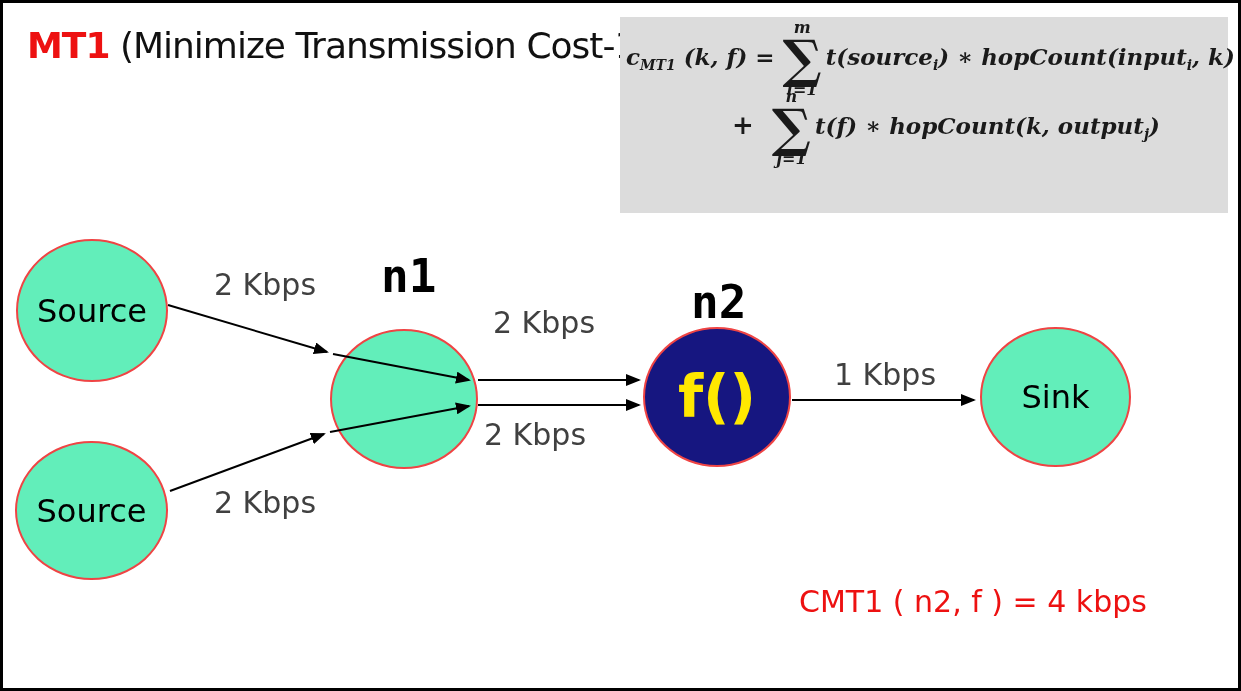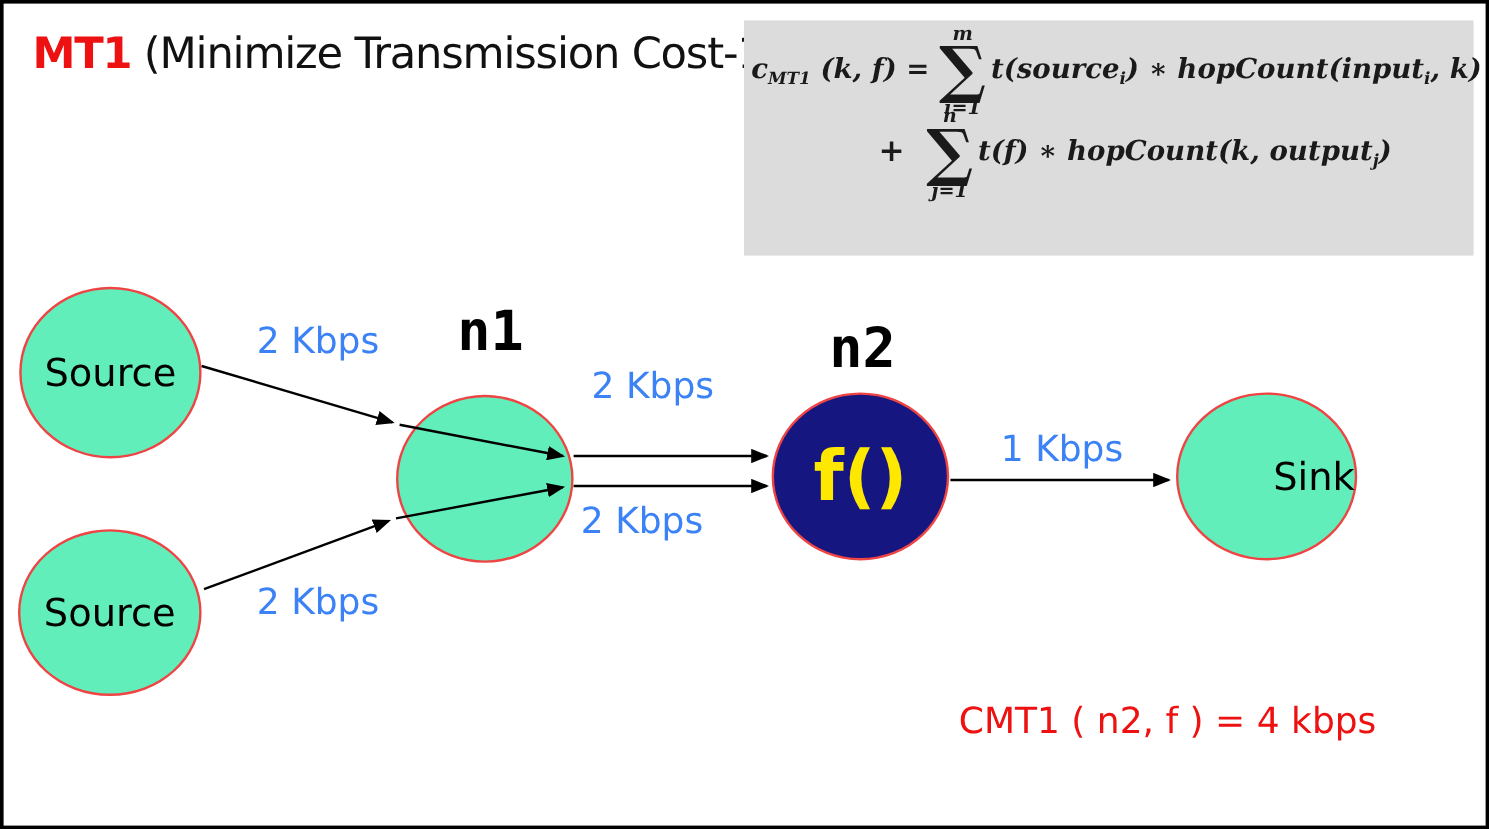--- a/index.html
+++ b/index.html
@@ -54,21 +54,21 @@
 
   .big-node-label {
     position: absolute; z-index: 3;
     font-family: "DejaVu Sans Mono", monospace;
     font-weight: bold; font-size: 46px; color: #000;
     text-align: left;
   }
 
   .elabel {
     position: absolute; z-index: 3;
-    font-size: 30px; color: #3b82f6; white-space: nowrap;
+    font-size: 30px; color: #404040; white-space: nowrap;
   }
 
   .arrows { position: absolute; left: 0; top: 0; z-index: 2; pointer-events: none; }
 
   
   .results {
     position: absolute; left: 770px; top: 578px; width: 400px;
     text-align: center; color: var(--accent, #ED1111);
     font-size: 30px; line-height: 41px; white-space: nowrap;
   }
@@ -104,26 +104,26 @@
   <div class="node teal" style="left:12px; top:438px; width:153px; height:139px;">
     <span class="node-label">Source</span>
   </div>
 
   <div class="node teal" style="left:327px; top:326px; width:148px; height:140px;"></div>
 
   <div class="node navy" style="left:640px; top:324px; width:148px; height:140px;">
     <span class="fn-text">f()</span>
   </div>
 
-  <div class="node teal" style="left:977px; top:324px; width:151px; height:140px;justify-content:flex-end;">
+  <div class="node teal" style="left:977px; top:324px; width:151px; height:140px;">
     <span class="node-label">Sink</span>
   </div>
 
   <div class="big-node-label" style="left:378px; top:246px; width:70px;">n1</div>
-  <div class="big-node-label" style="left:688px; top:260px; width:80px;">n2</div>
+  <div class="big-node-label" style="left:688px; top:272px; width:80px;">n2</div>
 
   <svg class="arrows" width="1241" height="691" viewBox="0 0 1241 691">
     <defs>
       <marker id="ah" markerUnits="userSpaceOnUse" markerWidth="15" markerHeight="12" refX="13" refY="6" orient="auto">
         <polygon points="0 0, 15 6, 0 12" fill="#000"></polygon>
       </marker>
     </defs>
     <line x1="165" y1="302" x2="324" y2="349" stroke="#000" stroke-width="2" marker-end="url(#ah)"></line>
     <line x1="330" y1="351" x2="466" y2="377" stroke="#000" stroke-width="2" marker-end="url(#ah)"></line>
     <line x1="167" y1="488" x2="321" y2="431" stroke="#000" stroke-width="2" marker-end="url(#ah)"></line>

